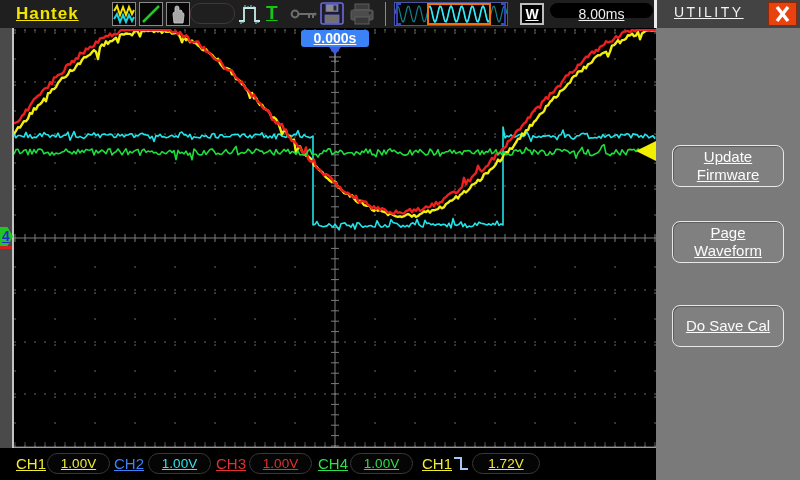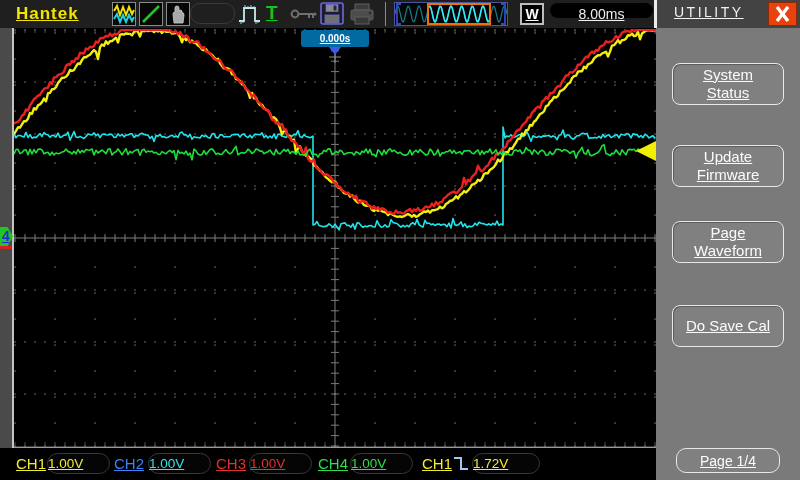--- a/index.html
+++ b/index.html
@@ -29,29 +29,29 @@
         align-items:center;justify-content:center;line-height:1.22;box-shadow:inset 1px 1px 0 #5e5e5e;}
   .page-btn{left:20px;top:420px;width:104px;height:25px;background:#808080;border:1.5px solid #e8e8e8;
         border-radius:10px;color:#fbfbfb;font-size:14px;display:flex;align-items:center;justify-content:center;}
   
   .scope-margin{left:0;top:28px;width:14px;height:420px;background:#4a4a4a;border-right:2px solid #c4c4c4;}
   #scope-svg{position:absolute;left:14px;top:29px;}
   .ch4-marker{left:0;top:227px;width:13px;height:19px;background:#21c523;color:#2424d8;
         clip-path:polygon(0 0,58% 0,100% 50%,58% 100%,0 100%);
         font-weight:bold;font-size:14px;line-height:19px;text-align:left;padding-left:2px;}
   .ch4-underline{left:0;top:246px;width:12px;height:3px;background:#d42020;}
-  .cursor-tag{left:301px;top:30px;width:68px;height:17px;background:#0369a1;border-radius:3px;
-        color:#fff;font-size:10px;font-weight:bold;text-align:center;line-height:17px;}
+  .cursor-tag{left:301px;top:30px;width:68px;height:17px;background:#3b82f6;border-radius:3px;
+        color:#fff;font-size:14px;font-weight:bold;text-align:center;line-height:17px;}
   .cursor-pointer{left:329px;top:47px;width:0;height:0;border-left:6px solid transparent;
         border-right:6px solid transparent;border-top:8px solid #3c5ce4;}
   
   .bottombar{left:0;top:449px;width:656px;height:24px;background:#000;}
   .chlbl{top:6px;font-size:15px;}
   .pill{top:4px;height:21px;background:#050505;border:1.5px solid #383838;border-radius:10.5px;
-        font-size:13.5px;text-align:left;line-height:19px;}
+        font-size:13.5px;text-align:center;line-height:19px;}
 </style>
 </head>
 <body>
 
 <div class="abs topbar">
   <span class="abs logo">Hantek</span>
 
   <span class="abs iconbox" style="left:112px">
     <svg width="22" height="22" viewBox="0 0 22 22">
       <polyline points="1,8 4,3 7,12 10,4 13,12 16,4 19,11 21,7" fill="none" stroke="#f2e400" stroke-width="2"></polyline>
@@ -133,28 +133,25 @@
   <span class="abs util-title">UTILITY</span>
   <span class="abs close-btn">
     <svg width="27" height="22" viewBox="0 0 27 22">
       <line x1="8" y1="4" x2="19" y2="18" stroke="#fff" stroke-width="3.4"></line>
       <line x1="19" y1="4" x2="8" y2="18" stroke="#fff" stroke-width="3.4"></line>
     </svg>
   </span>
 </div>
 
 <div class="abs sidebar">
-  <div class="abs sbtn" style="top:35px">System
-Status</div>
   <div class="abs sbtn" style="top:117px">Update
 Firmware</div>
   <div class="abs sbtn" style="top:193px">Page
 Waveform</div>
   <div class="abs sbtn" style="top:277px">Do Save Cal</div>
-  <div class="abs page-btn">Page 1/4</div>
 </div>
 
 <div class="abs scope-margin"></div>
 <svg id="scope-svg" width="642" height="419" viewBox="0 0 642 419">
     <rect x="0.30000000000000004" y="237.3" width="1.5" height="1.5" fill="#5c5c5c"></rect>
     <rect x="0.30000000000000004" y="185.3" width="1.5" height="1.5" fill="#5c5c5c"></rect>
     <rect x="0.30000000000000004" y="263.3" width="1.5" height="1.5" fill="#5c5c5c"></rect>
     <rect x="0.30000000000000004" y="159.3" width="1.5" height="1.5" fill="#5c5c5c"></rect>
     <rect x="0.30000000000000004" y="289.3" width="1.5" height="1.5" fill="#5c5c5c"></rect>
     <rect x="0.30000000000000004" y="133.3" width="1.5" height="1.5" fill="#5c5c5c"></rect>

